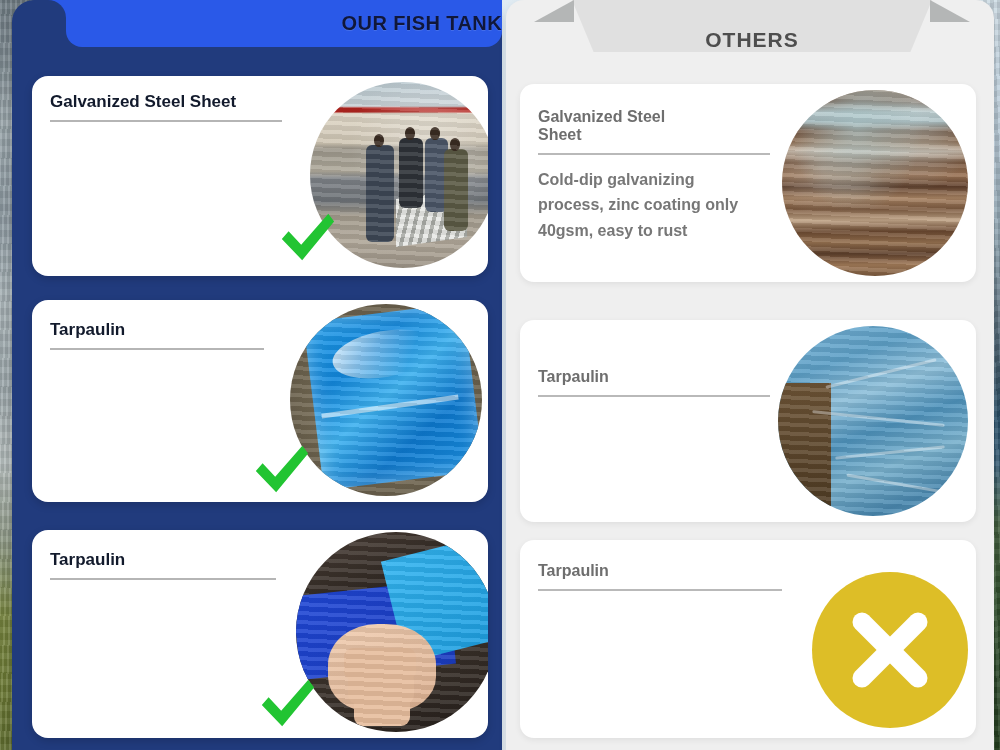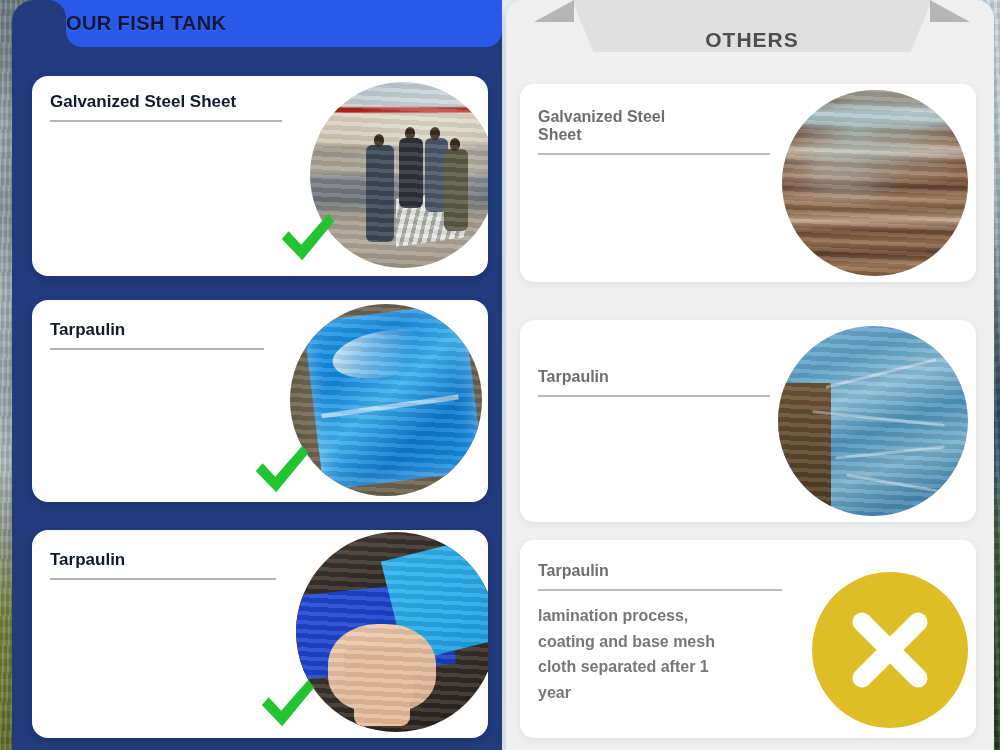--- a/index.html
+++ b/index.html
@@ -94,21 +94,21 @@
     position: absolute;
     left: 66px;
     top: 0;
     width: 436px;
     height: 47px;
     background: #2a59e8;
     border-radius: 0 0 16px 16px;
     z-index: 4;
     display: flex;
     align-items: center;
-    justify-content: flex-start;
+    justify-content: flex-end;
   }
   .tab-ours::before {
     content: "";
     position: absolute;
     left: -18px; top: 0;
     width: 18px; height: 18px;
     background: #2a59e8;
   }
   .tab-ours::after {
     content: "";
@@ -435,44 +435,43 @@
     <div class="tab-others-wing r"></div>
     <span class="tab-others-label">OTHERS</span>
   </div>
 
   <div class="card card-others" style="top:84px;height:198px;">
     <div class="photo ph-rust" style="right:8px;top:6px;width:186px;height:186px;"></div>
     <div class="card-text" style="width:268px;padding-top:24px;">
       <div class="card-title title-others" style="white-space:pre-line;">Galvanized Steel
 Sheet</div>
       <div class="rule"></div>
+      <div class="card-body body-others">Cold-dip galvanizing
+process, zinc coating only
+40gsm, easy to rust</div>
     </div>
   </div>
 
   <div class="card card-others" style="top:320px;height:202px;">
     <div class="photo ph-tarp-dull" style="right:8px;top:6px;width:190px;height:190px;">
       <div class="crease c1"></div>
         <div class="crease c2"></div>
       <div class="crease c3"></div>
         <div class="crease c4"></div>
     </div>
     <div class="card-text" style="width:268px;padding-top:48px;">
       <div class="card-title title-others">Tarpaulin</div>
       <div class="rule"></div>
     </div>
   </div>
 
   <div class="card card-others" style="top:540px;height:198px;">
     <div class="card-text" style="width:280px;padding-top:22px;">
       <div class="card-title title-others">Tarpaulin</div>
       <div class="rule"></div>
-      <div class="card-body body-others">lamination process,
-coating and base mesh
-cloth separated after 1
-year</div>
     </div>
   </div>
   <div class="cross-badge" style="left:812px;top:572px;">
     <svg width="104" height="104" viewBox="0 0 104 104">
       <g stroke="#ffffff" stroke-width="19" stroke-linecap="round">
         <line x1="24" y1="24" x2="80" y2="80"></line>
         <line x1="80" y1="24" x2="24" y2="80"></line>
       </g>
     </svg>
   </div>

